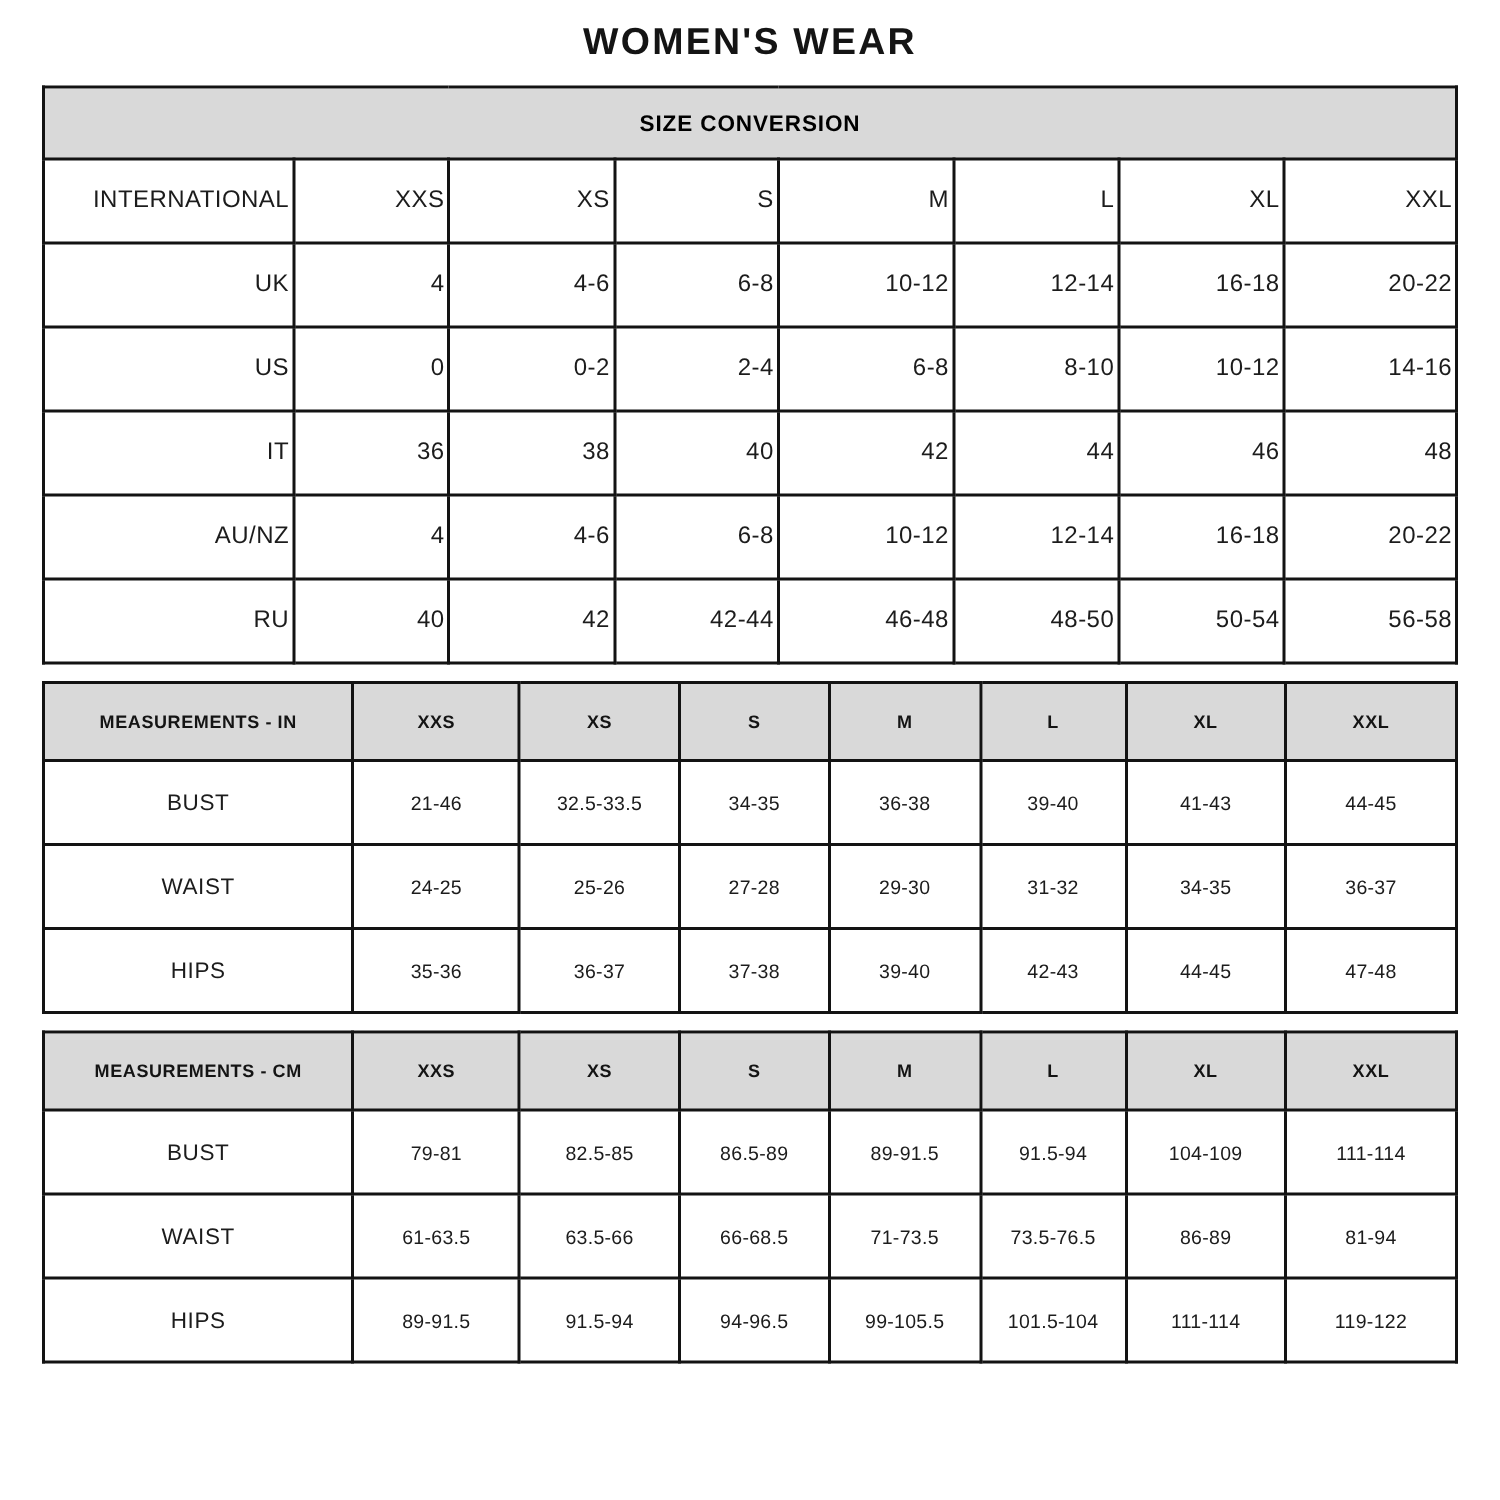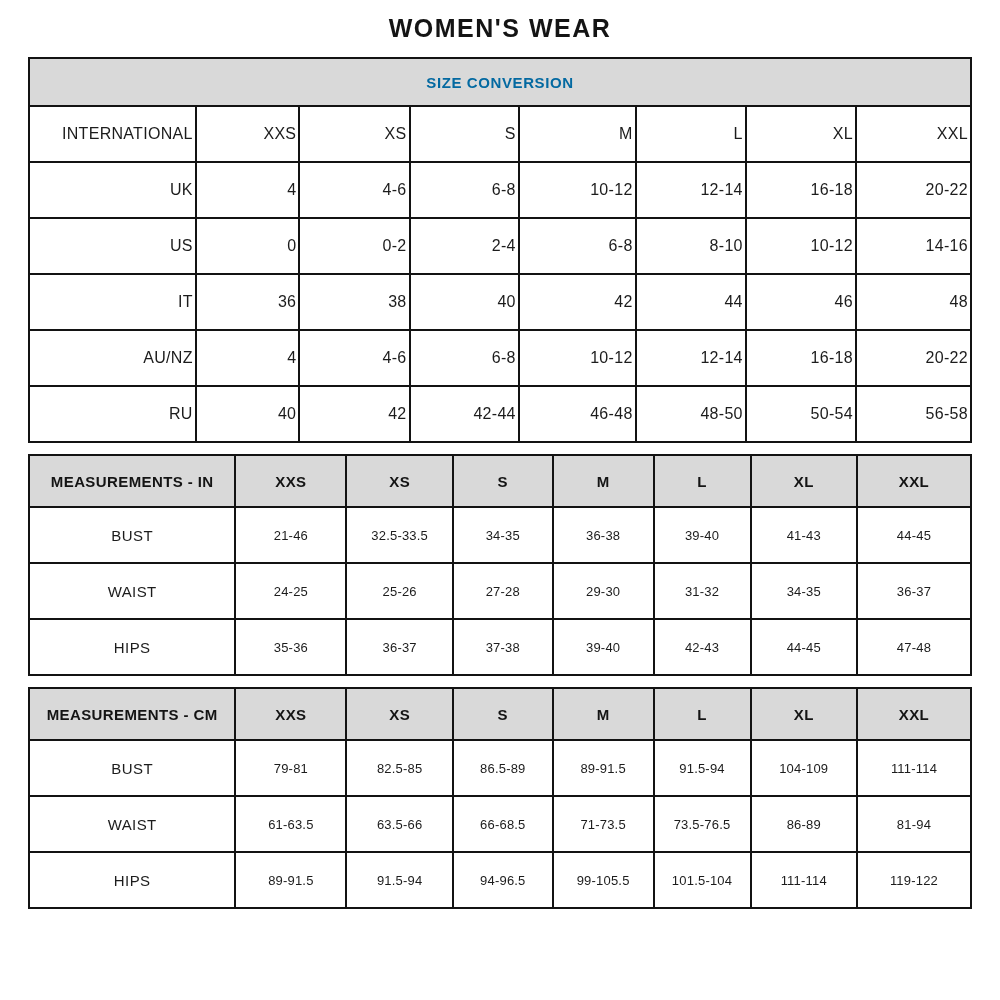--- a/index.html
+++ b/index.html
@@ -37,34 +37,34 @@
     overflow: hidden;
   }
   .conv { margin-top: 14px; }
   .meas { margin-top: 11px; }
   td.band {
     background: #d9d9d9;
     height: 46px;
     font-weight: 700;
     font-size: 15px;
     letter-spacing: 0.6px;
-    color: #0369a1;
+    color: #000000;
   }
   .conv td.lbl,
   .conv td.val {
     height: 54px;
     font-size: 16px;
     letter-spacing: 0.3px;
     text-align: right;
   }
   .meas td.mh {
     background: #d9d9d9;
     height: 50px;
     font-weight: 700;
-    font-size: 15px;
+    font-size: 12px;
     letter-spacing: 0.4px;
     color: #141414;
   }
   .meas td.lbl {
     height: 54px;
     font-size: 15px;
     letter-spacing: 0.4px;
   }
   .meas td.val {
     height: 54px;

